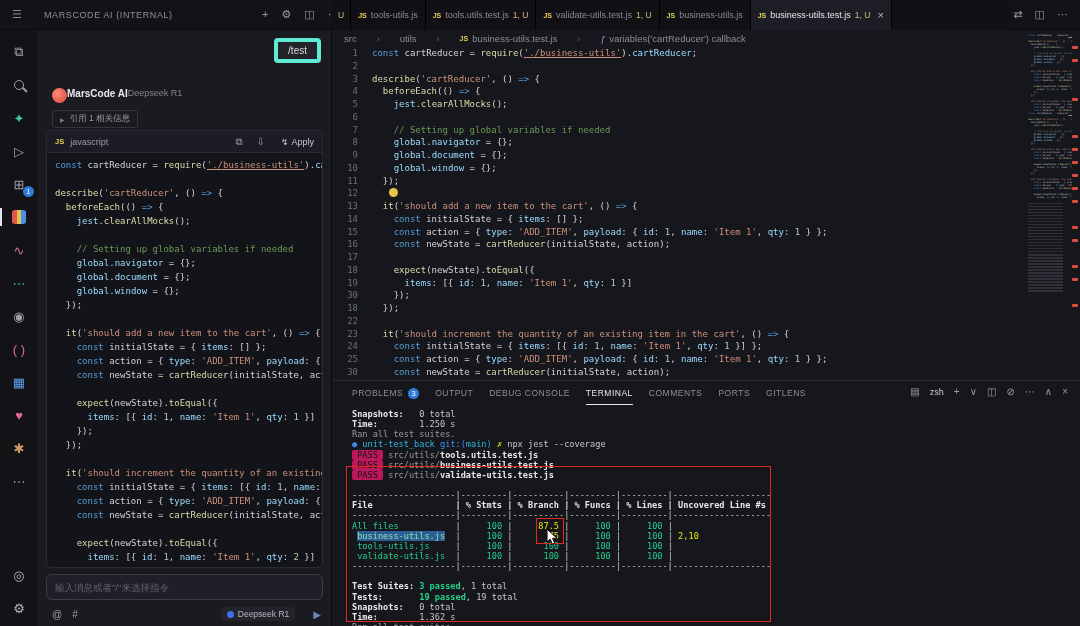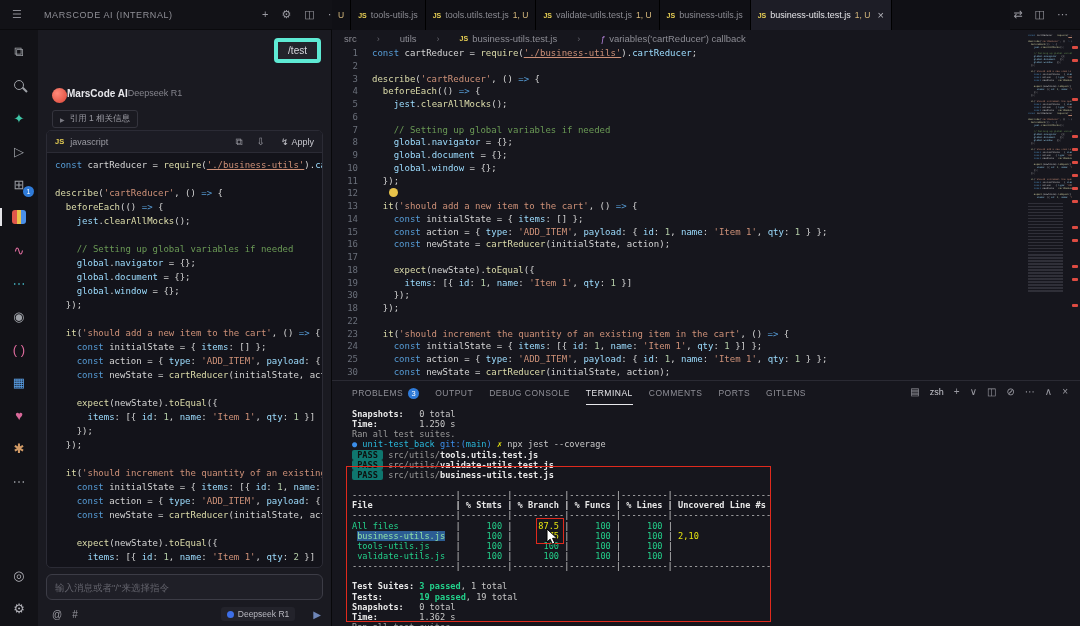--- a/index.html
+++ b/index.html
@@ -82,21 +82,21 @@
   .ptab{font-size:8.5px;letter-spacing:.5px;color:#8f8f97;display:flex;align-items:center;gap:5px;height:24px;white-space:nowrap}
   .ptab.active{color:#e8e8ec;box-shadow:inset 0 -1px 0 #e8e8ec}
   .pbadge{background:#2f7bd9;color:#fff;border-radius:50%;min-width:11px;height:11px;font-size:7.5px;display:flex;align-items:center;justify-content:center;padding:0 1px}
   .panel-controls{position:absolute;right:12px;top:5px;display:flex;align-items:center;gap:10px;color:#9a9aa2;font-size:10px}
   .shell-name{font-size:9px;color:#c5c5cc}
   .terminal{position:absolute;left:20px;top:28px;right:6px;bottom:0;overflow:hidden}
   .tline{font:8.6px/10.15px "DejaVu Sans Mono",monospace;white-space:pre;height:10.15px}
   .tk-w{color:#c8c8c8}.tk-bold{color:#e8e8e8;font-weight:bold}.tk-dim{color:#9a9a9a}
   .tk-g{color:#23d18b}.tk-gb{color:#23d18b;font-weight:bold}.tk-y{color:#e5e510}
   .tk-cyn{color:#29b8db}.tk-blu{color:#3b8eea}
-  .tk-pass{background:#0f766e;color:#0d1210;font-weight:bold;border-radius:2px}
+  .tk-pass{background:#be185d;color:#0d1210;font-weight:normal;border-radius:2px}
   .tk-sel{background:#2c5d94;color:#8fe0a8}
 
   
   .anno{position:absolute;border:1.5px solid #e02a1d;z-index:40;pointer-events:none}
   #annoBig{left:346px;top:466px;width:425px;height:156px}
   #annoSmall{left:536px;top:518px;width:28px;height:26px}
   .cursor{position:absolute;left:546px;top:528px;z-index:50;pointer-events:none}
 </style>
 </head>
 <body>
@@ -384,22 +384,22 @@
         <span class="pc-ico">⋯</span>
         <span class="pc-ico">∧</span>
         <span class="pc-ico">×</span>
       </div>
     <div class="terminal" id="terminal-lines">
         <div class="tline"><span class="tk-bold">Snapshots:   </span><span class="tk-w">0 total</span></div>
         <div class="tline"><span class="tk-bold">Time:        </span><span class="tk-w">1.250 s</span></div>
         <div class="tline"><span class="tk-dim">Ran all test suites.</span></div>
         <div class="tline"><span class="tk-blu">● </span><span class="tk-cyn">unit-test_back </span><span class="tk-blu">git:(</span><span class="tk-cyn">main</span><span class="tk-blu">) </span><span class="tk-y">✗ </span><span class="tk-w">npx jest --coverage</span></div>
         <div class="tline"><span class="tk-pass"> PASS </span><span class="tk-w"> </span><span class="tk-dim">src/utils/</span><span class="tk-bold">tools.utils.test.js</span></div>
+        <div class="tline"><span class="tk-pass"> PASS </span><span class="tk-w"> </span><span class="tk-dim">src/utils/</span><span class="tk-bold">business-utils.test.js</span></div>
         <div class="tline"><span class="tk-pass"> PASS </span><span class="tk-w"> </span><span class="tk-dim">src/utils/</span><span class="tk-bold">validate-utils.test.js</span></div>
-        <div class="tline"><span class="tk-pass"> PASS </span><span class="tk-w"> </span><span class="tk-dim">src/utils/</span><span class="tk-bold">business-utils.test.js</span></div>
         <div class="tline">&nbsp;</div>
         <div class="tline"><span class="tk-w">--------------------|---------|----------|---------|---------|-------------------</span></div>
         <div class="tline"><span class="tk-bold">File                | % Stmts | % Branch | % Funcs | % Lines | Uncovered Line #s</span></div>
         <div class="tline"><span class="tk-w">--------------------|---------|----------|---------|---------|-------------------</span></div>
         <div class="tline"><span class="tk-g">All files           </span><span class="tk-w">|</span><span class="tk-g">     100 </span><span class="tk-w">|</span><span class="tk-y">     87.5 </span><span class="tk-w">|</span><span class="tk-g">     100 </span><span class="tk-w">|</span><span class="tk-g">     100 </span><span class="tk-w">|</span></div>
         <div class="tline"><span class="tk-g"> </span><span class="tk-sel">business-utils.js</span><span class="tk-g">  </span><span class="tk-w">|</span><span class="tk-g">     100 </span><span class="tk-w">|</span><span class="tk-y">       75 </span><span class="tk-w">|</span><span class="tk-g">     100 </span><span class="tk-w">|</span><span class="tk-g">     100 </span><span class="tk-w">| </span><span class="tk-y">2,10</span></div>
         <div class="tline"><span class="tk-g"> tools-utils.js     </span><span class="tk-w">|</span><span class="tk-g">     100 </span><span class="tk-w">|</span><span class="tk-g">      100 </span><span class="tk-w">|</span><span class="tk-g">     100 </span><span class="tk-w">|</span><span class="tk-g">     100 </span><span class="tk-w">|</span></div>
         <div class="tline"><span class="tk-g"> validate-utils.js  </span><span class="tk-w">|</span><span class="tk-g">     100 </span><span class="tk-w">|</span><span class="tk-g">      100 </span><span class="tk-w">|</span><span class="tk-g">     100 </span><span class="tk-w">|</span><span class="tk-g">     100 </span><span class="tk-w">|</span></div>
         <div class="tline"><span class="tk-w">--------------------|---------|----------|---------|---------|-------------------</span></div>
         <div class="tline">&nbsp;</div>

